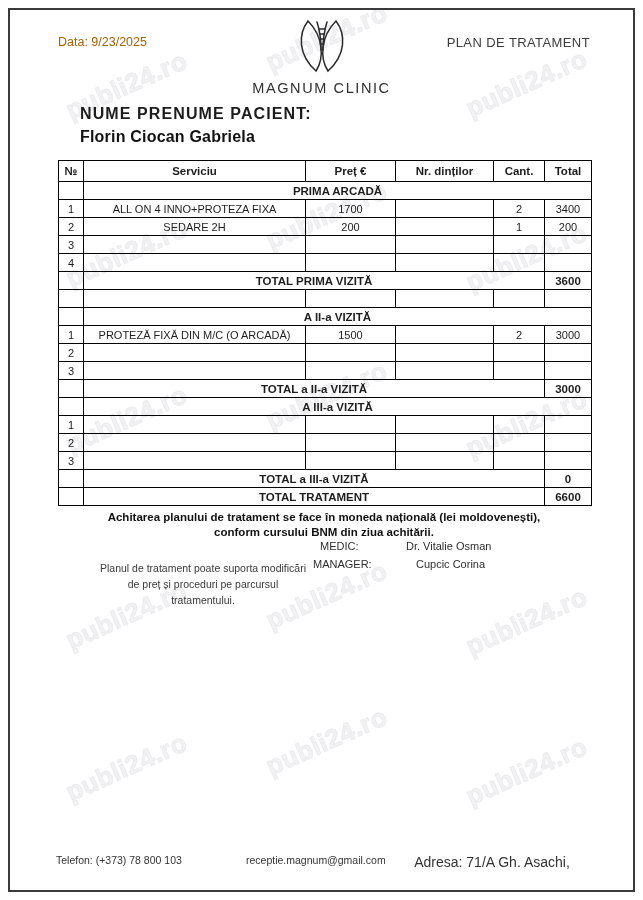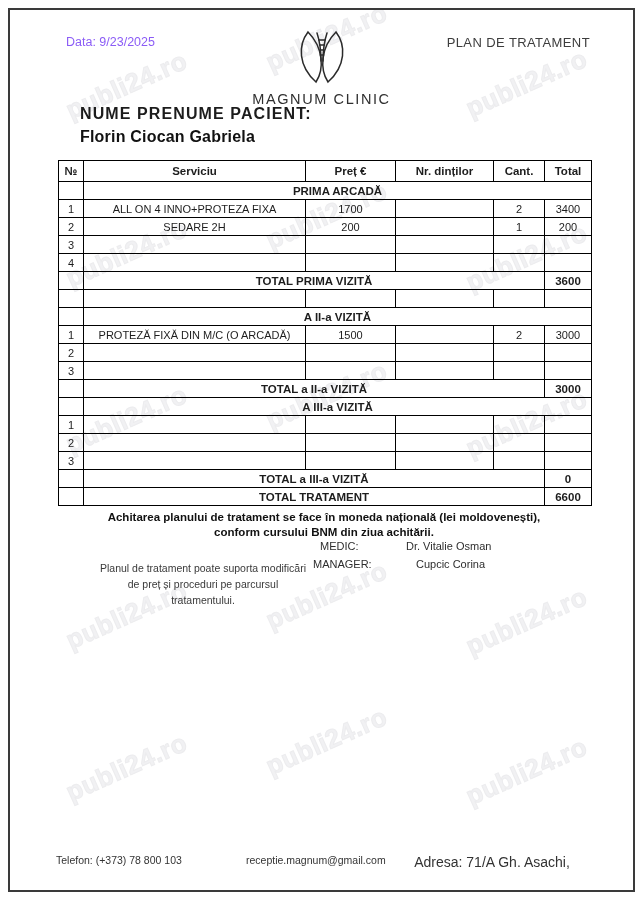--- a/index.html
+++ b/index.html
@@ -18,23 +18,23 @@
   .wm-layer{position:absolute;inset:0;overflow:hidden;pointer-events:none;z-index:0;}
   .wm{
     position:absolute;color:#f1f1f3;font-size:26px;font-weight:700;
     font-family:"Liberation Sans", sans-serif;letter-spacing:.5px;
     transform:rotate(-24deg);white-space:nowrap;
     -webkit-text-stroke:1px #ececee;
   }
 
   
   .header{position:relative;z-index:2;height:105px;}
-  .date{position:absolute;left:58px;top:27px;font-size:12.5px;color:#8b5cf6;}
+  .date{position:absolute;left:50px;top:27px;font-size:12.5px;color:#a16207;}
   .plan-title{position:absolute;right:45px;top:27px;font-size:13px;color:#3d3d3d;letter-spacing:.4px;}
-  .logo-wrap{position:absolute;left:0;right:0;top:18px;text-align:center;}
+  .logo-wrap{position:absolute;left:0;right:0;top:7px;text-align:center;}
   .logo-mark{display:block;margin:0 auto;}
   .logo-text{font-size:14.5px;letter-spacing:1.6px;color:#2f2f2f;margin-top:3px;}
 
   .patient{position:relative;z-index:2;margin-left:72px;margin-top:-8px;}
   .patient-label{font-size:16px;font-weight:700;letter-spacing:1.1px;color:#1c1c1c;}
   .patient-name{font-size:16px;font-weight:700;color:#111;margin-top:5px;letter-spacing:.2px;}
 
   
   .tbl-wrap{position:relative;z-index:2;margin:14px 0 0 50px;width:533px;}
   table.plan{border-collapse:collapse;width:533px;table-layout:fixed;font-size:11px;color:#1d1d1d;}

